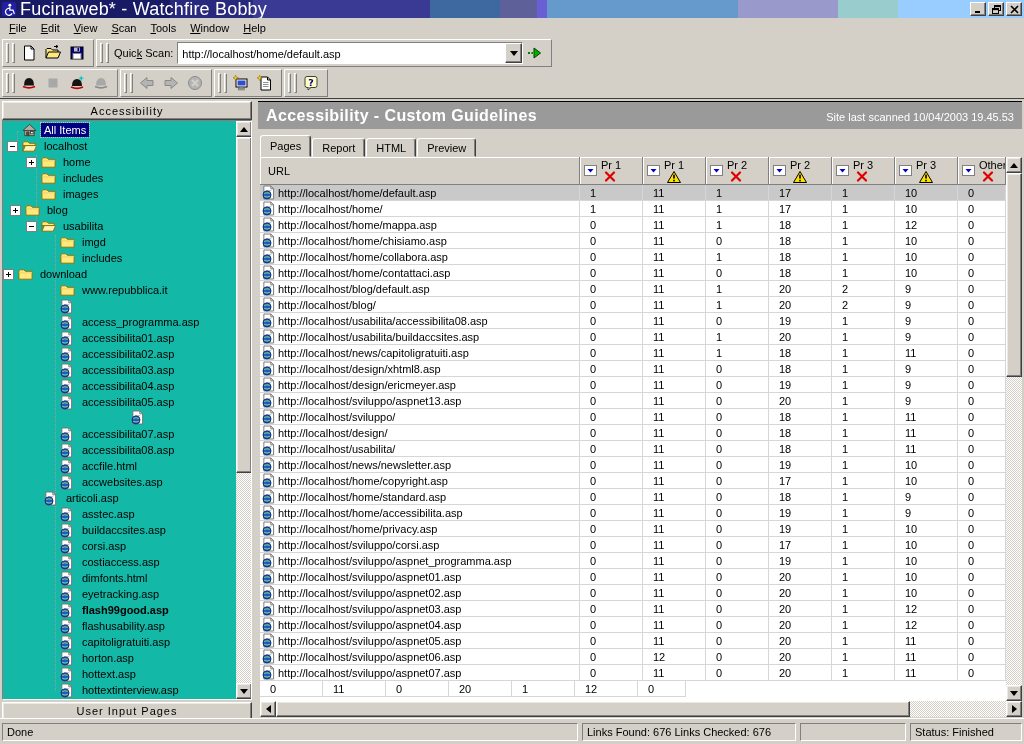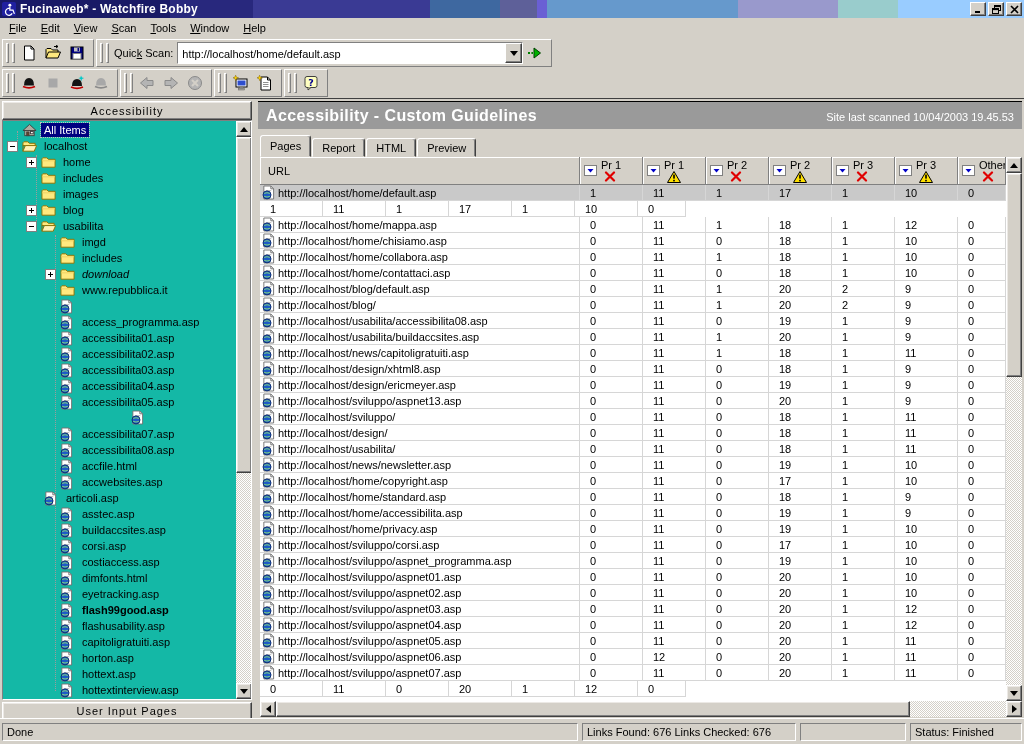--- a/index.html
+++ b/index.html
@@ -5,21 +5,21 @@
   * { margin:0; padding:0; box-sizing:border-box; }
   html,body { width:1024px; height:744px; overflow:hidden; }
   body { font-family:"Liberation Sans","DejaVu Sans",sans-serif; font-size:11px; color:#000; background:#D4D0C8; }
   #app { position:relative; width:1024px; height:744px; background:#D4D0C8; }
 
   
   .titlebar { position:absolute; left:0; top:0; width:1024px; height:18px;
     background:linear-gradient(to right,#191A66 0 170px,#28287D 170px 253px,#3A3A94 253px 430px,#3E68A0 430px 500px,#5E6099 500px 537px,#6A5FD4 537px 547px,#6699CC 547px 738px,#9999CC 738px 838px,#99CCCC 838px 898px,#99CCFF 898px 1024px);
     display:flex; align-items:center; }
   .title-icon { width:14px; height:14px; margin:0 4px 0 2px; }
-  .title-text { color:#fff; font-weight:bold; font-size:12px; letter-spacing:.2px; }
+  .title-text { color:#fff; font-weight:normal; font-size:18px; letter-spacing:.2px; }
   .win-buttons { position:absolute; right:2px; top:2px; display:flex; gap:2px; }
   .win-btn { width:16px; height:14px; background:#D4D0C8; border:1px solid; border-color:#fff #404040 #404040 #fff; box-shadow:inset -1px -1px 0 #808080; display:flex; align-items:center; justify-content:center; }
 
   
   .menubar { position:absolute; left:0; top:18px; width:1024px; height:20px; background:#D4D0C8; display:flex; align-items:center; padding-left:2px; border-bottom:1px solid #D4D0C8; }
   .menu-item { padding:3px 7px; }
   .menu-item u { text-decoration:underline; }
 
   
   .toolbar { position:absolute; left:0; width:1024px; height:30px; background:#D4D0C8; display:flex; align-items:stretch; }
@@ -355,21 +355,21 @@
             <div class="tree-row" style="padding-left: 23px;">
               <span class="tw-exp"></span>
               <span class="tree-icon" style="display:inline-flex">
                 <svg width="15" height="15" viewBox="0 0 16 16">
                   <path d="M1 13 V4 L2 3 H6.2 L7.8 4.6 H15 V13 Z" fill="#FFE97F" stroke="#8C7000"></path>
                   <path d="M1 6.2 H15" stroke="#EFD060"></path>
                 </svg>
               </span>
               <span class="tree-label">images</span>
             </div>
-            <div class="tree-row" style="padding-left: 23px;">
+            <div class="tree-row" style="padding-left: 7px;">
               <span class="tw-exp box plus"></span>
               <span class="tree-icon" style="display:inline-flex">
                 <svg width="15" height="15" viewBox="0 0 16 16">
                   <path d="M1 13 V4 L2 3 H6.2 L7.8 4.6 H15 V13 Z" fill="#FFE97F" stroke="#8C7000"></path>
                   <path d="M1 6.2 H15" stroke="#EFD060"></path>
                 </svg>
               </span>
               <span class="tree-label">blog</span>
             </div>
             <div class="tree-row" style="padding-left: 23px;">
@@ -395,21 +395,21 @@
             <div class="tree-row" style="padding-left: 42px;">
               <span class="tw-exp"></span>
               <span class="tree-icon" style="display:inline-flex">
                 <svg width="15" height="15" viewBox="0 0 16 16">
                   <path d="M1 13 V4 L2 3 H6.2 L7.8 4.6 H15 V13 Z" fill="#FFE97F" stroke="#8C7000"></path>
                   <path d="M1 6.2 H15" stroke="#EFD060"></path>
                 </svg>
               </span>
               <span class="tree-label">includes</span>
             </div>
-            <div class="tree-row" style="padding-left: 42px; font-style: italic;">
+            <div class="tree-row" style="">
               <span class="tw-exp box plus"></span>
               <span class="tree-icon" style="display:inline-flex">
                 <svg width="15" height="15" viewBox="0 0 16 16">
                   <path d="M1 13 V4 L2 3 H6.2 L7.8 4.6 H15 V13 Z" fill="#FFE97F" stroke="#8C7000"></path>
                   <path d="M1 6.2 H15" stroke="#EFD060"></path>
                 </svg>
               </span>
               <span class="tree-label">download</span>
             </div>
             <div class="tree-row" style="padding-left: 42px;">
@@ -899,20 +899,32 @@
             </span>
             <span class="cell cell-num" style="width:63px">1</span>
             <span class="cell cell-num" style="width:63px">11</span>
             <span class="cell cell-num" style="width:63px">1</span>
             <span class="cell cell-num" style="width:63px">17</span>
             <span class="cell cell-num" style="width:63px">1</span>
             <span class="cell cell-num" style="width:63px">10</span>
             <span class="cell cell-num" style="width:48px">0</span>
           </div>
           <div class="trow">
+            <span class="cell cell-url" style="width:320px">
+              <span class="" style="display:inline-flex">
+                <svg width="13" height="15" viewBox="0 0 14 16">
+                  <path d="M2 1 H9.5 L12.5 4 V15 H2 Z" fill="#fff" stroke="#707070"></path>
+                  <path d="M9.5 1 V4 H12.5" fill="none" stroke="#707070"></path>
+                  <line x1="4" y1="6" x2="10" y2="6" stroke="#B0B0B0"></line>
+                  <circle cx="5.4" cy="10.6" r="4.3" fill="#1E5AC8" stroke="#0A2A6A"></circle>
+                  <path d="M2.4 9.1 Q5.4 7.6 8.4 9.1 M2.4 12.1 Q5.4 13.7 8.4 12.1" stroke="#7FD17F" fill="none" stroke-width="1.1"></path>
+                </svg>
+              </span>
+              <span>http://localhost/home/</span>
+            </span>
             <span class="cell cell-num" style="width:63px">1</span>
             <span class="cell cell-num" style="width:63px">11</span>
             <span class="cell cell-num" style="width:63px">1</span>
             <span class="cell cell-num" style="width:63px">17</span>
             <span class="cell cell-num" style="width:63px">1</span>
             <span class="cell cell-num" style="width:63px">10</span>
             <span class="cell cell-num" style="width:48px">0</span>
           </div>
           <div class="trow">
             <span class="cell cell-url" style="width:320px">

